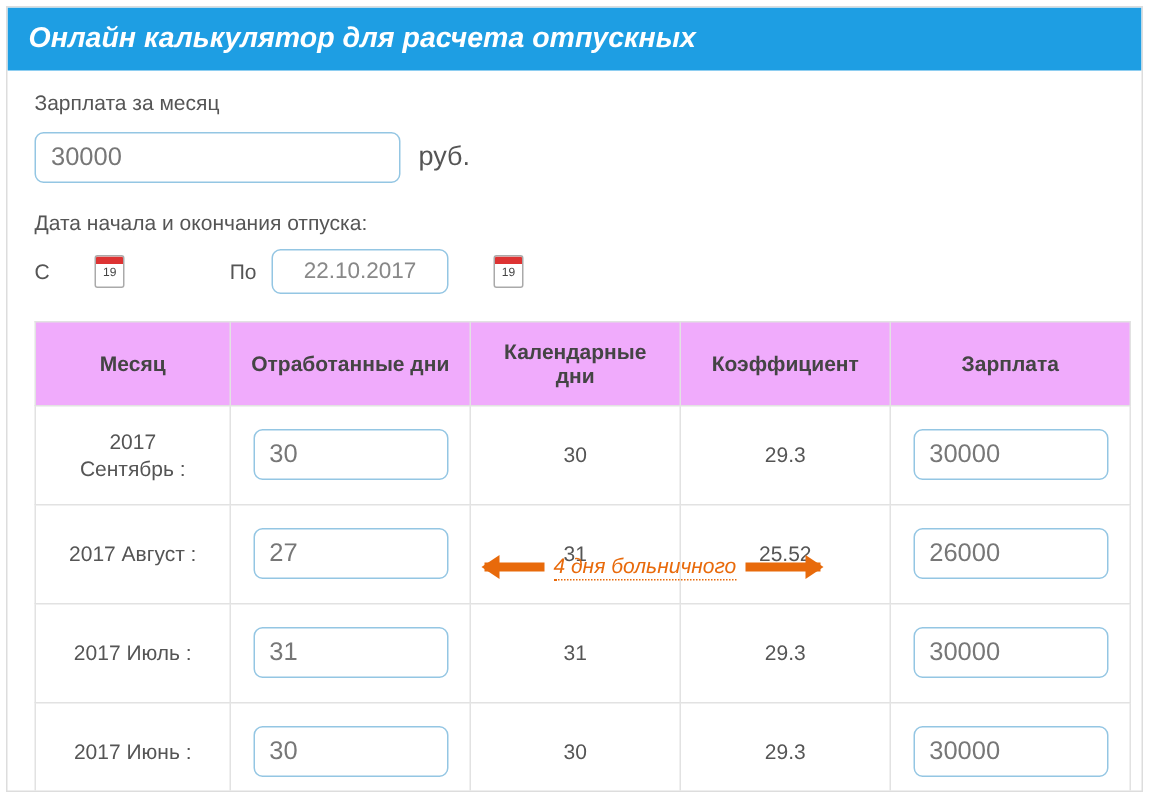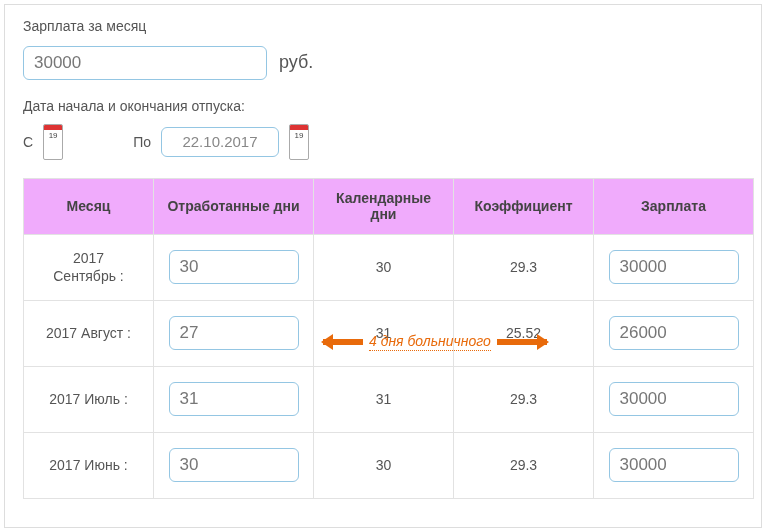--- a/index.html
+++ b/index.html
@@ -57,25 +57,26 @@
     border: 1.5px solid #94c6e3;
     border-radius: 6px;
     padding: 5px 8px;
     font-size: 15px;
     color: #888;
     text-align: center;
     width: 118px;
     height: 30px;
   }
   .cal-icon {
-    width: 20px; height: 36px;
+    width: 20px; height: 22px;
     display: inline-flex; flex-direction: column;
     border: 1px solid #aaa; border-radius: 2px;
     background: #fff; overflow: hidden;
     position: relative;
+    margin-left: 20px;
   }
   .cal-icon .top { height: 5px; background: #d33; width: 100%; }
   .cal-icon .num { font-size: 8px; color: #444; text-align: center; line-height: 12px; }
   .gap { width: 50px; }
   table.t {
     border-collapse: collapse;
     width: 720px;
     margin-top: 18px;
     table-layout: fixed;
   }
@@ -142,20 +143,23 @@
     right: -10px; top: -5px;
     border: 8px solid transparent;
     border-left: 12px solid #e86a0b;
   }
   .tbl-wrap { position: relative; }
 </style>
 </head>
 <body>
 
 <div class="frame">
+  <div class="header">
+    <span>Онлайн калькулятор для расчета отпускных</span>
+  </div>
 
   <div class="content">
 
     <div class="label-main">
       <span>Зарплата за месяц</span><br>
     </div>
 
     <div class="row salary-row">
       <input class="input-box salary-input" value="30000" style="">
       <span class="unit">руб.</span>

